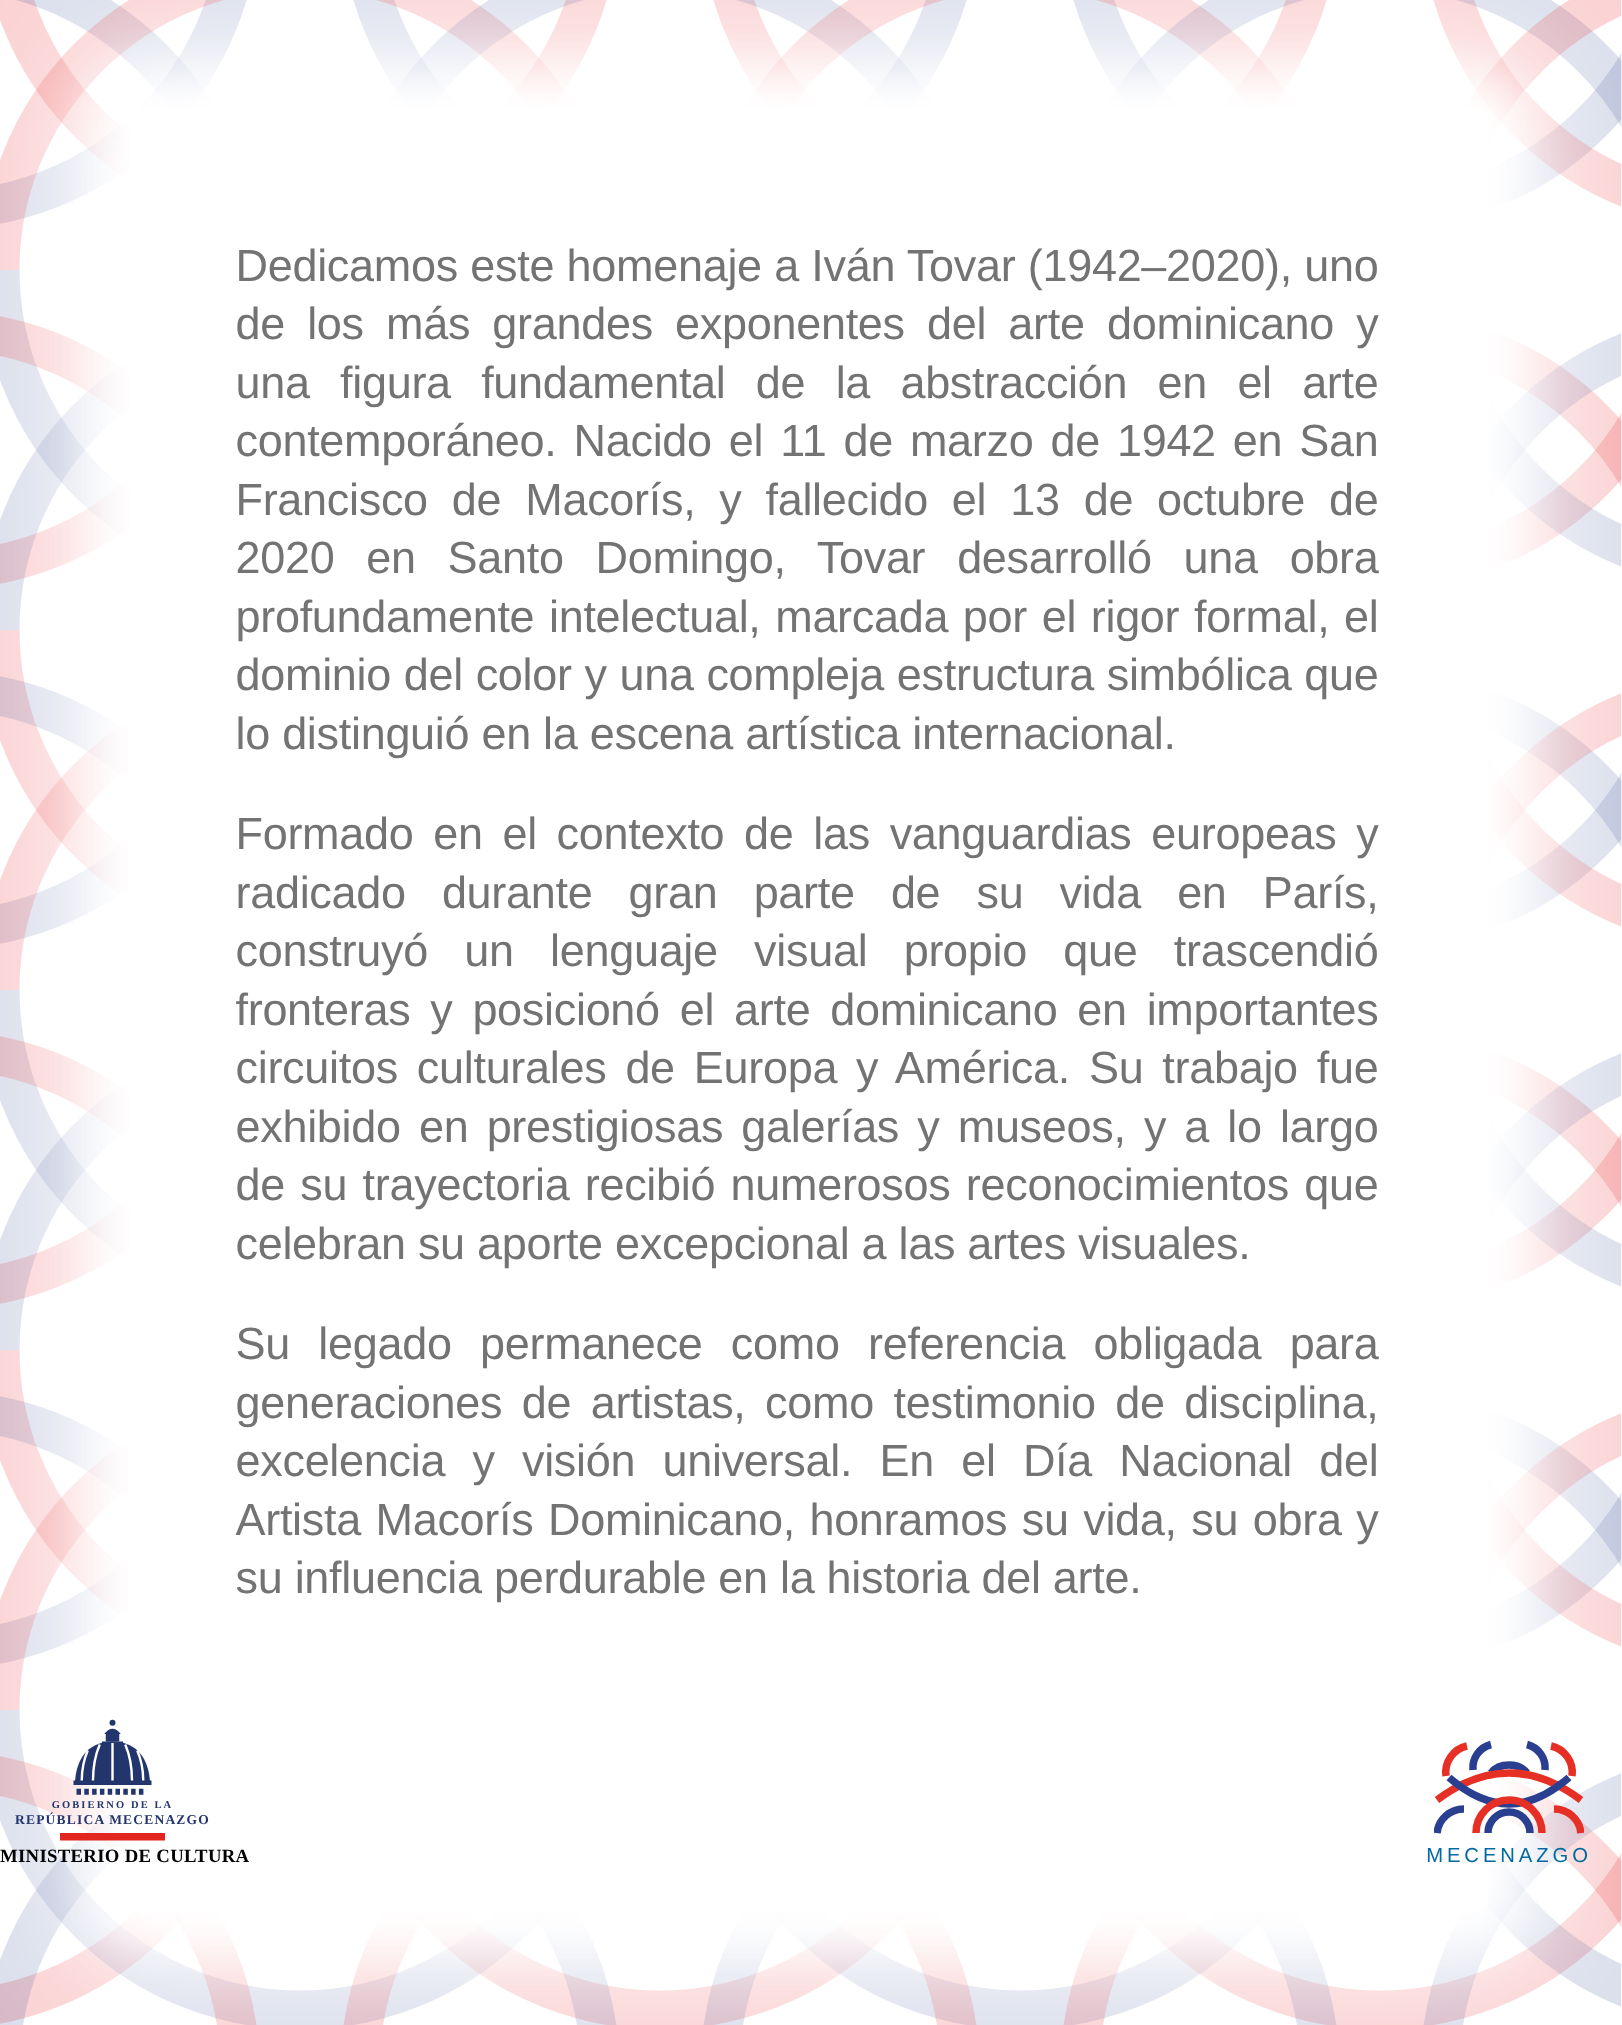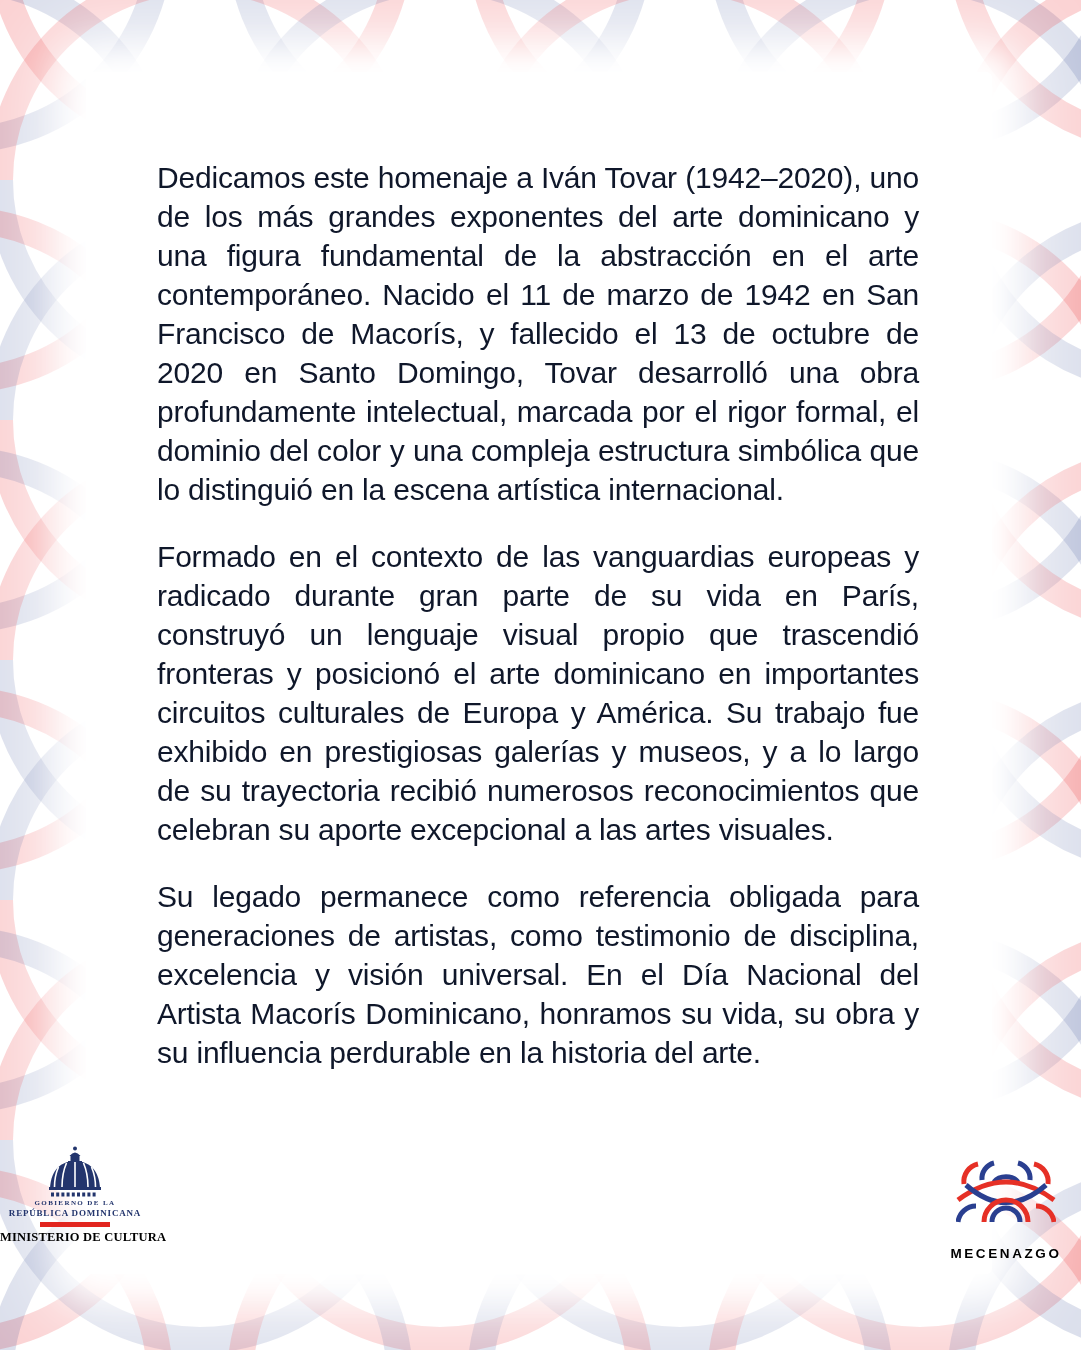--- a/index.html
+++ b/index.html
@@ -20,21 +20,21 @@
   }
   .content{
     position:absolute;
     left:157px;top:158px;width:766px;
   }
   .content p{
     margin:0 4px 28px 0;
     font-size:30px;
     line-height:39px;
     letter-spacing:-0.2px;
-    color:#0f172a;
+    color:#737373;
     text-align:justify;
   }
   .footer{
     position:absolute;
     left:0;top:1146px;width:1081px;
     display:flex;justify-content:space-between;align-items:flex-start;gap:42px;
   }
   .gov-logo{width:150px;text-align:center;font-family:"Liberation Serif", serif;}
   .gov-logo .dome{display:block;margin:0 auto 1px auto;}
   .gov-line1{
@@ -49,22 +49,22 @@
     width:70px;height:5px;background:#e2251f;
     margin:3px auto 3px auto;
   }
   .gov-ministry{
     font-size:12.5px;font-weight:bold;color:#000000;
     letter-spacing:0.2px;line-height:14px;white-space:nowrap;
   }
   .mecenazgo-logo{width:150px;text-align:center;margin-top:12px;}
   .mecenazgo-logo .arcs{display:block;margin:0 auto;}
   .mecenazgo-word{
-    font-size:13.5px;font-weight:bold;color:#000000;
-    letter-spacing:2.6px;margin-top:22px;white-space:nowrap;
+    font-size:13.5px;font-weight:normal;color:#0369a1;
+    letter-spacing:2.6px;margin-top:5px;white-space:nowrap;
   }
 </style>
 </head>
 <body>
 
 <div class="canvas">
 
   <svg class="bg-pattern" viewBox="0 0 1081 1350" xmlns="http://www.w3.org/2000/svg" aria-hidden="true">
     <defs>
       <g id="ring-rb" fill="none" stroke-width="26">
@@ -153,21 +153,21 @@
         </g>
         <g fill="none" stroke="#ffffff" stroke-width="1.6">
           <path d="M33,16 V41"></path>
           <path d="M24.5,17 C21.5,24 20,32 20,41"></path>
           <path d="M41.5,17 C44.5,24 46,32 46,41"></path>
           <path d="M16.5,21 C13.5,28 12.5,35 12.5,41"></path>
           <path d="M49.5,21 C52.5,28 53.5,35 53.5,41"></path>
         </g>
       </svg>
       <div class="gov-line1">GOBIERNO DE LA</div>
-      <div class="gov-line2">REPÚBLICA DOMINICANA</div>
+      <div class="gov-line2">REPÚBLICA MECENAZGO</div>
       <div class="gov-redbar"></div>
       <div class="gov-ministry">MINISTERIO DE CULTURA</div>
     </div>
 
     <div class="mecenazgo-logo">
       <svg class="arcs" width="100" height="66" viewBox="0 0 100 66" xmlns="http://www.w3.org/2000/svg" aria-hidden="true">
         <g fill="none" stroke-width="5">
           <path d="M8,26 A18,18 0 0 1 22,6" stroke="#E63026"></path>
           <path d="M26,22 A16,16 0 0 1 38,5" stroke="#2A3F90"></path>
           <path d="M38,24 A14,11 0 0 1 62,24" stroke="#2A3F90"></path>

